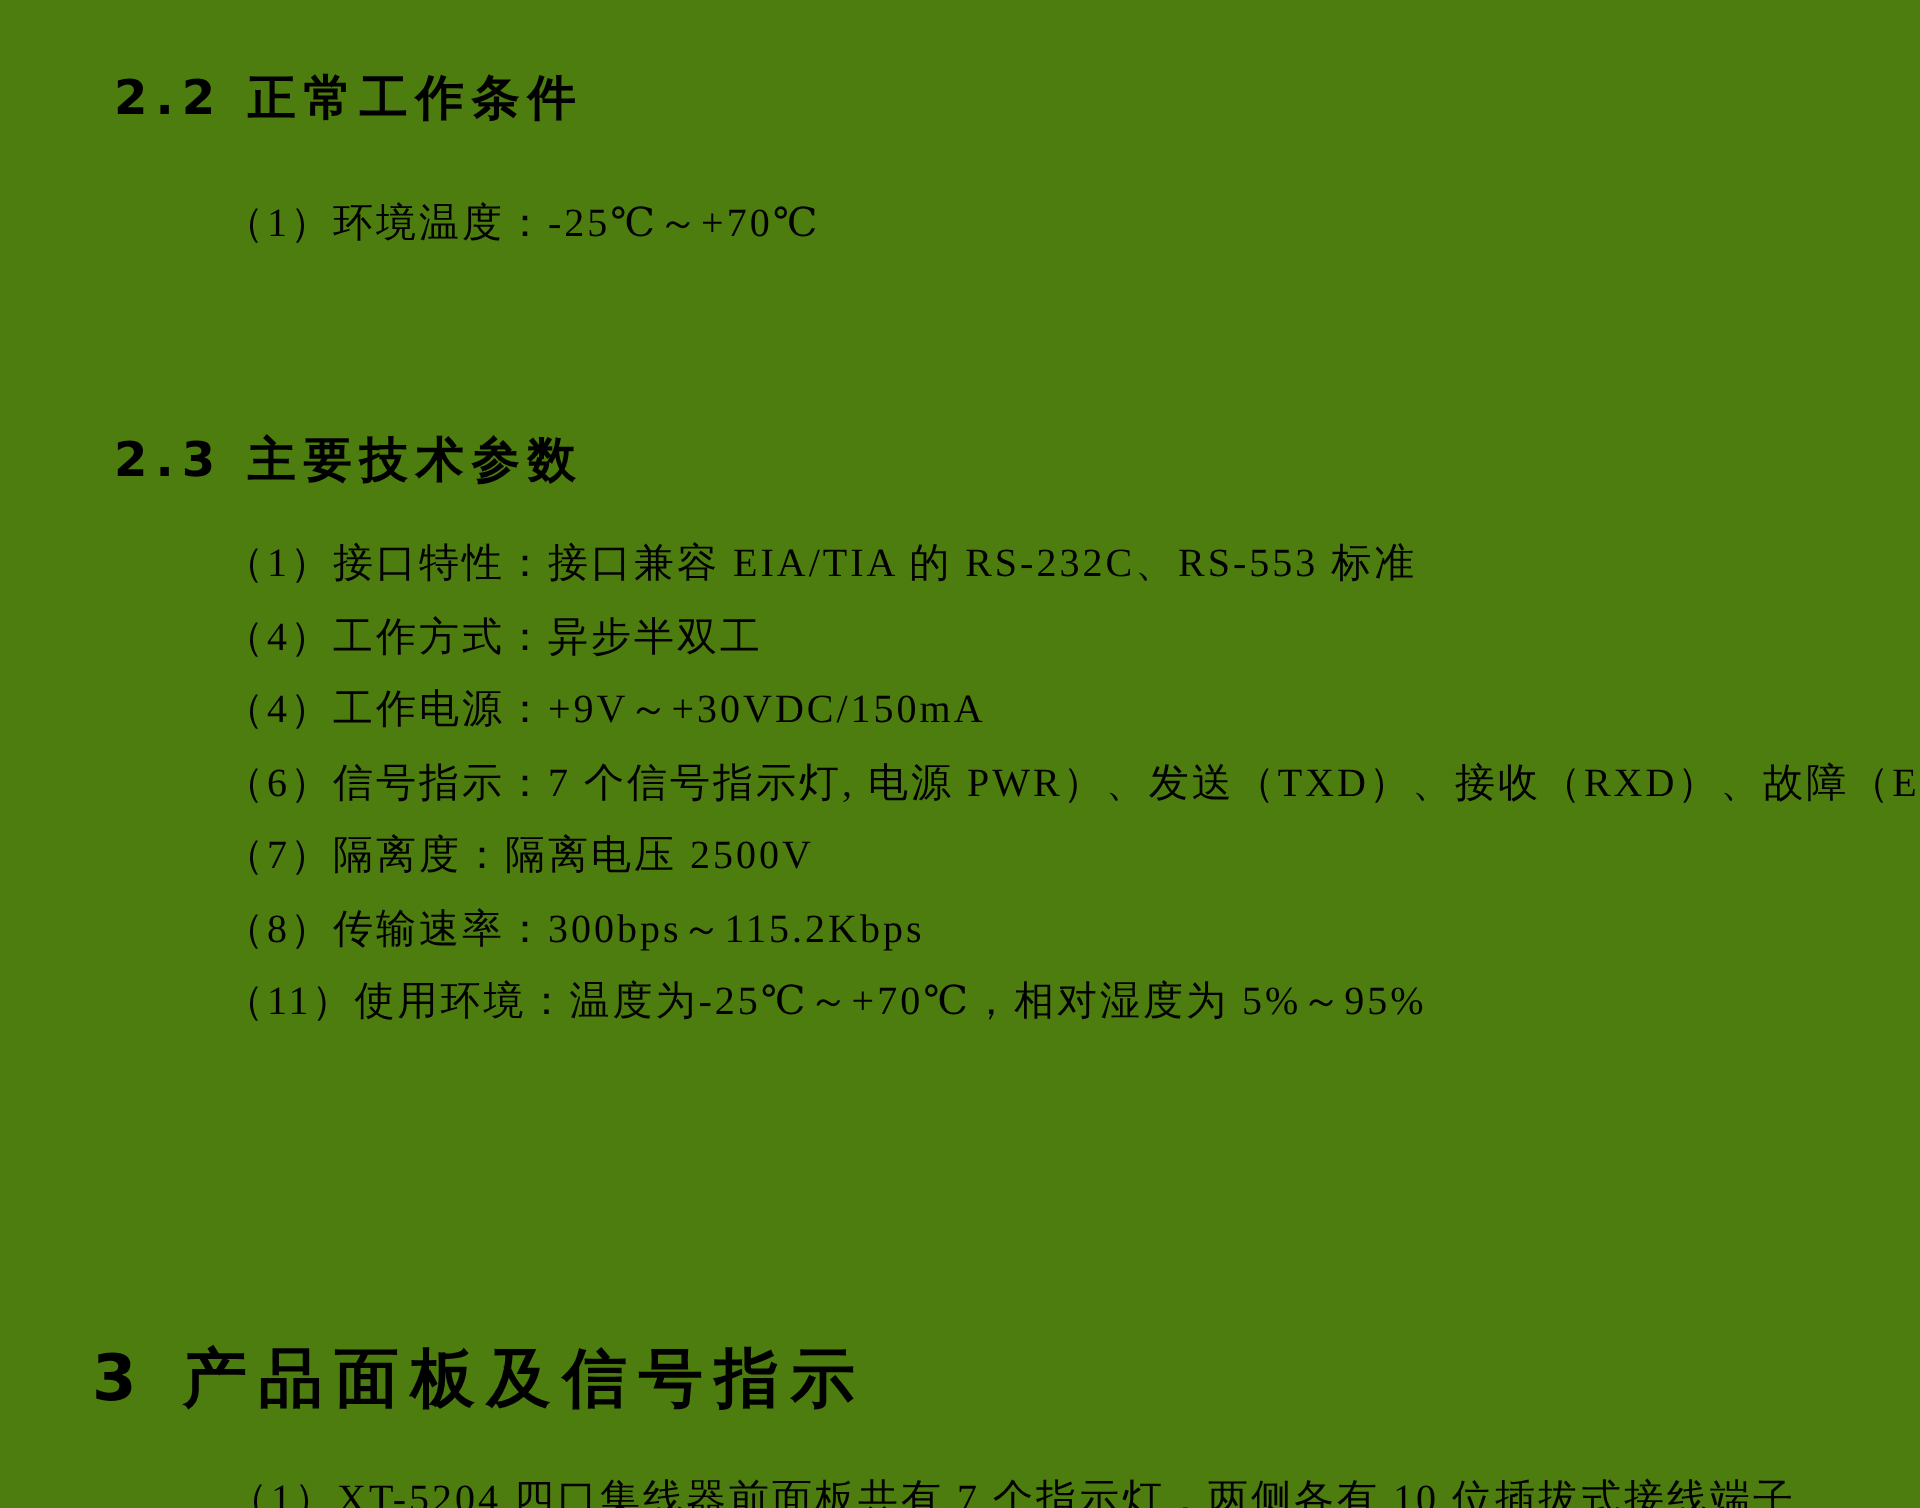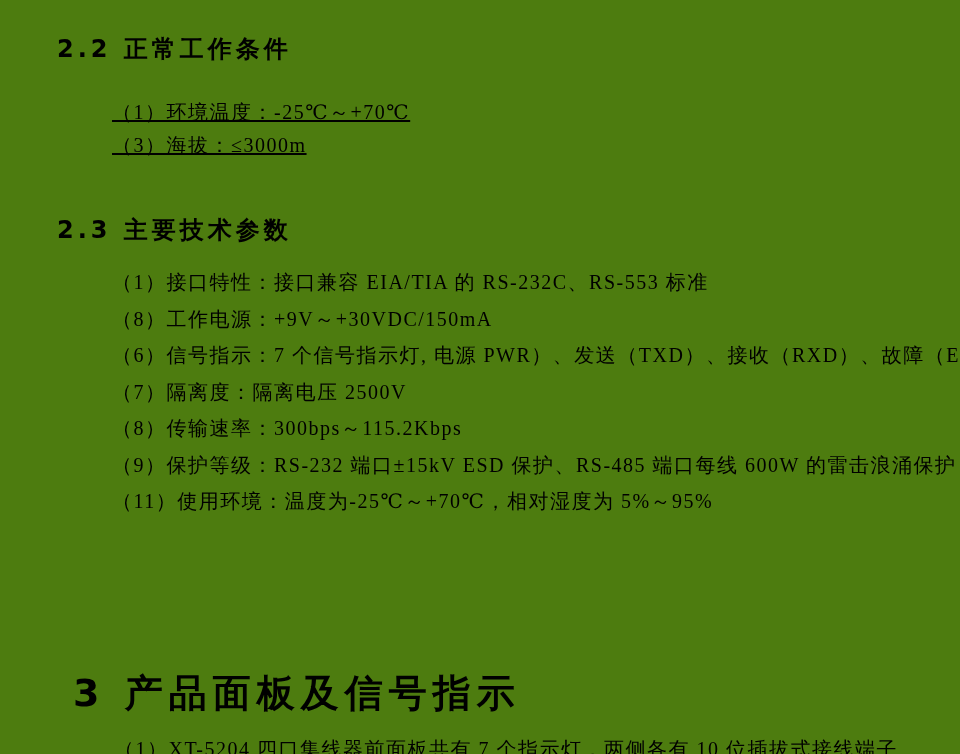--- a/index.html
+++ b/index.html
@@ -29,35 +29,35 @@
     font-family: "DejaVu Sans", "Liberation Sans", sans-serif;
     font-weight: bold;
     font-size: 24px;
     letter-spacing: 4px;
     white-space: nowrap;
   }
   #heading-2-2 { top: 33px; }
   #heading-2-3 { top: 214px; text-align: right; }
   .heading-1 {
     position: absolute;
-    left: 73px;
+    left: 46px;
     top: 668px;
     font-family: "DejaVu Sans", "Liberation Sans", sans-serif;
     font-weight: bold;
-    font-size: 38px;
+    font-size: 32px;
     letter-spacing: 6px;
     white-space: nowrap;
   }
   .item-list {
     position: absolute;
     left: 112px;
     right: 20px;
   }
   #items-2-2 { top: 96px; }
-  #items-2-2 .line { line-height: 33px; text-decoration: underline; }
+  #items-2-2 .line { line-height: 33px; }
   #items-2-3 { top: 264px; }
   #items-2-3 .line { line-height: 36.5px; }
   .line {
     font-size: 20px;
     letter-spacing: 1.5px;
     white-space: nowrap;
   }
   .partial-line {
     position: absolute;
     left: 114px;
@@ -69,32 +69,31 @@
 </style>
 </head>
 <body>
 
 <div class="page">
 
   <div class="heading-2" id="heading-2-2">2.2 正常工作条件</div>
 
   <div class="item-list" id="items-2-2">
     <div class="line">（1）环境温度：-25℃～+70℃</div>
-    <div class="line">（3）海拔：≤3000m</div>
   </div>
 
   <div class="heading-2" id="heading-2-3">2.3 主要技术参数</div>
 
   <div class="item-list" id="items-2-3">
     <div class="line">（1）接口特性：接口兼容 EIA/TIA 的 RS-232C、RS-553 标准</div>
-    <div class="line">（8）工作电源：+9V～+30VDC/150mA</div>
+    <div class="line">（4）工作方式：异步半双工</div>
+    <div class="line">（4）工作电源：+9V～+30VDC/150mA</div>
     <div class="line">（6）信号指示：7 个信号指示灯, 电源 PWR）、发送（TXD）、接收（RXD）、故障（E1-E4）</div>
     <div class="line">（7）隔离度：隔离电压 2500V</div>
     <div class="line">（8）传输速率：300bps～115.2Kbps</div>
-    <div class="line">（9）保护等级：RS-232 端口±15kV ESD 保护、RS-485 端口每线 600W 的雷击浪涌保护</div>
     <div class="line">（11）使用环境：温度为-25℃～+70℃，相对湿度为 5%～95%</div>
   </div>
 
   <div class="heading-1">3  产品面板及信号指示</div>
 
   <div class="partial-line">（1）XT-5204 四口集线器前面板共有 7 个指示灯，两侧各有 10 位插拔式接线端子</div>
 
 </div>
 
 </body></html>

